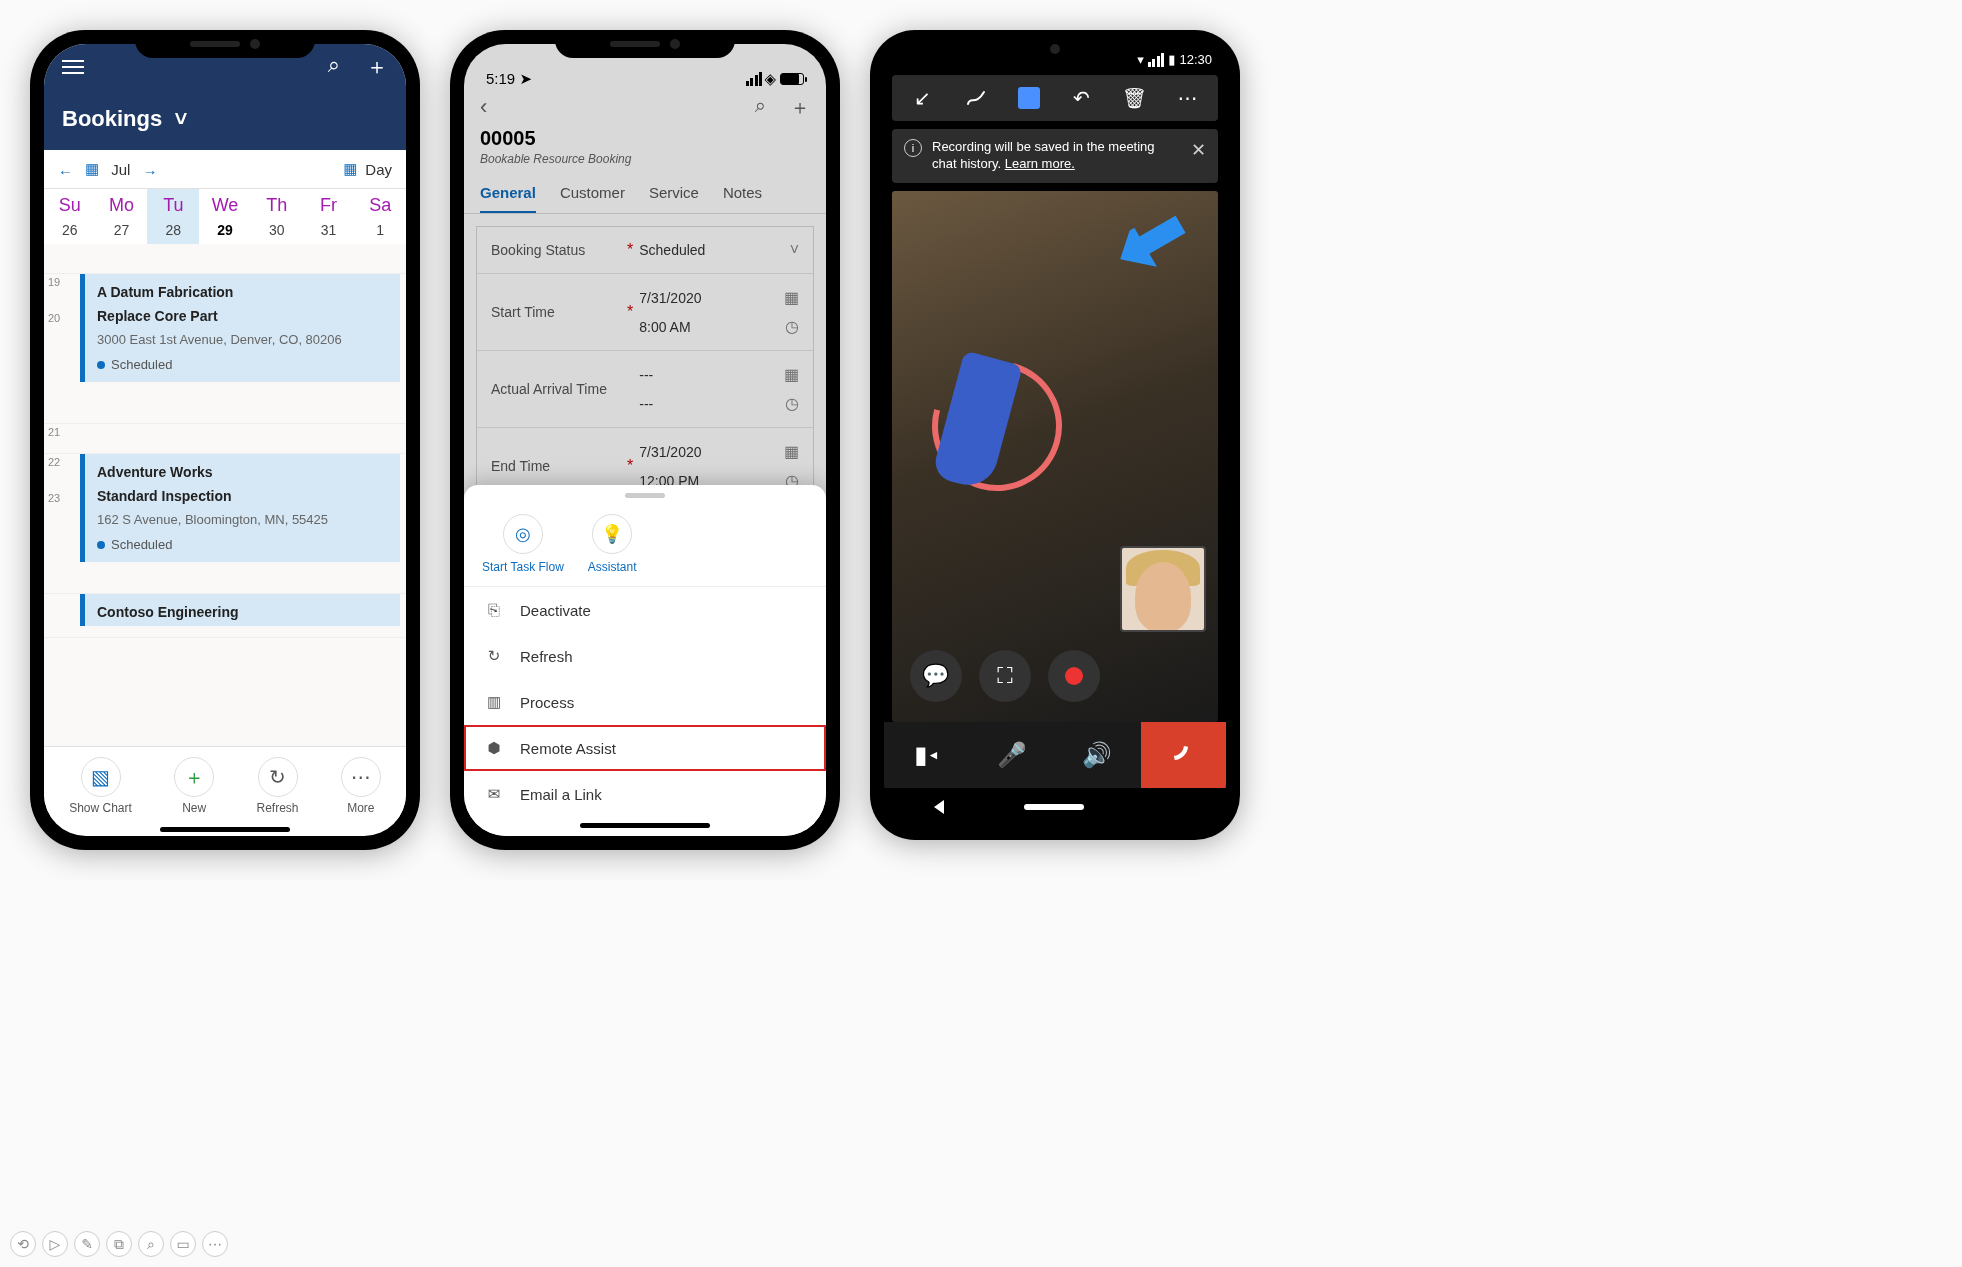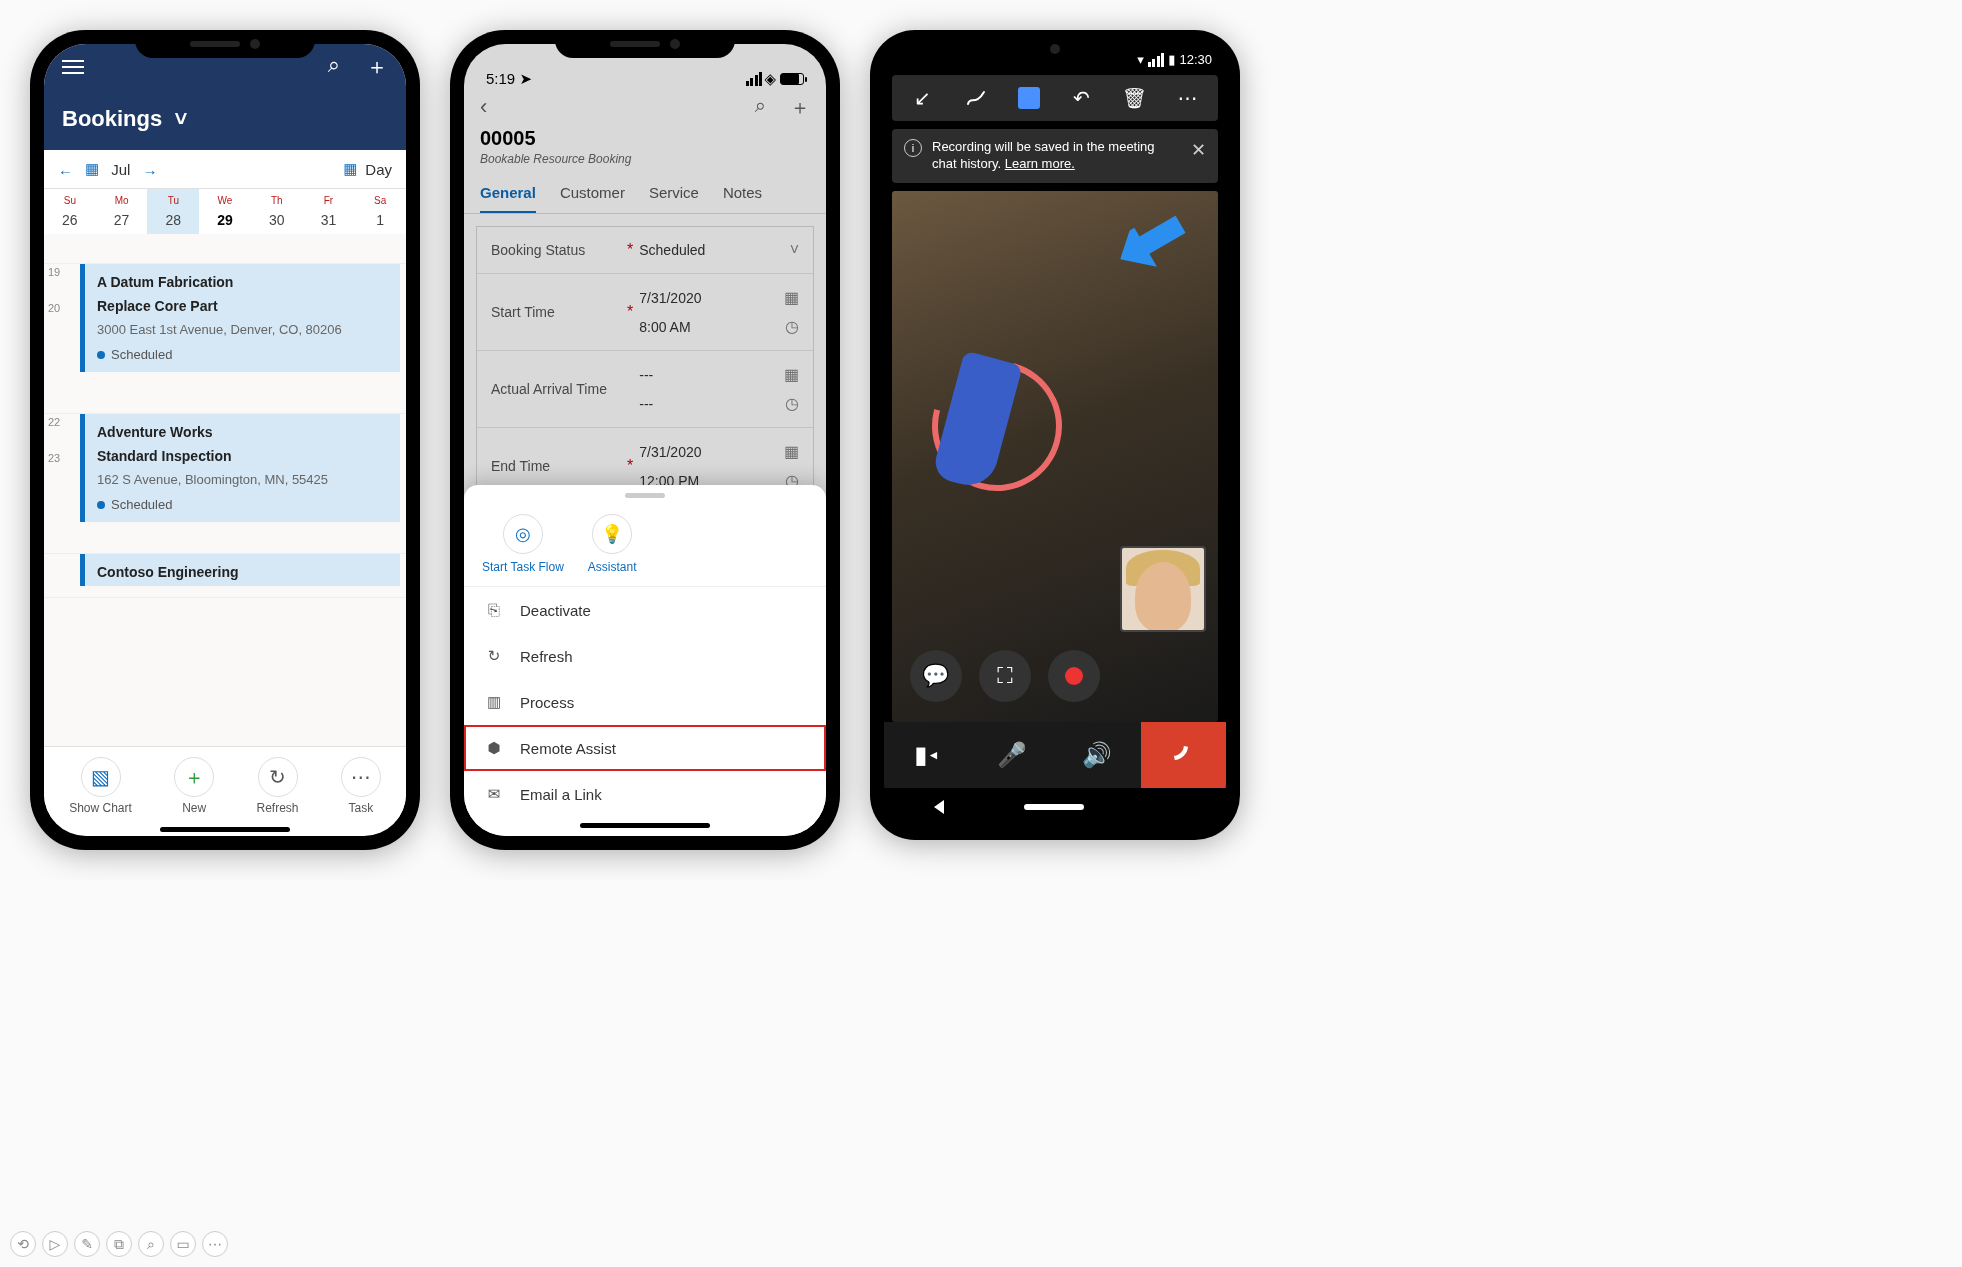--- a/index.html
+++ b/index.html
@@ -19,21 +19,21 @@
   .p1-header { background:#1f3864; color:#fff; padding:8px 18px 18px; }
   .p1-header-icons { display:flex; justify-content:space-between; align-items:center; margin-bottom:24px;}
   .p1-hamburger{ display:flex; flex-direction:column; gap:4px;}
   .p1-hamburger span{width:22px; height:2px; background:#fff;}
   .p1-header-right{ display:flex; gap:26px; font-size:22px;}
   .p1-title{ font-size:22px; font-weight:600;}
   .p1-navbar{ display:flex; align-items:center; justify-content:space-between; padding:10px 14px; border-bottom:1px solid #e1e1e1; background:#fff; font-size:15px; color:#333;}
   .p1-navbar-left{display:flex; align-items:center; gap:12px;}
   .p1-daygrid{ display:flex; text-align:center; background:#fff;}
   .p1-daycol{ flex:1; padding:6px 0;}
-  .p1-daycol .dh{ font-size:10px; color:#b91c1c;}
+  .p1-daycol .dh{ font-size:18px; color:#a21caf;}
   .p1-daycol .dn{ font-size:14px; color:#444; margin-top:6px;}
   .p1-daycol.selected{ background:#d9eaf7;}
   .p1-daycol.bold .dn{ font-weight:700; color:#000;}
   .p1-timeline{ flex:1; background:#faf9f8; overflow:hidden; position:relative;}
   .p1-hourrow{ display:flex; border-bottom:1px solid #eee; min-height:54px;}
   .p1-hourlabel{ width:36px; font-size:11px; color:#888; padding:2px 4px;}
   .p1-eventcol{ flex:1; position:relative;}
   .p1-event{ background:#d6e8f5; border-left:5px solid #0d6dbf; margin:0 6px 0 0; padding:10px 12px; }
   .p1-event .etitle{font-weight:700; font-size:14px; color:#222;}
   .p1-event .esub{font-weight:700; font-size:14px; color:#222; margin-top:8px;}
@@ -187,20 +187,24 @@
             <div class="p1-hourlabel"><span>19</span><br><br><br><span>20</span></div>
         <div class="p1-eventcol">
           <div class="p1-event">
             <div class="etitle">A Datum Fabrication</div>
             <div class="esub">Replace Core Part</div>
             <div class="eaddr">3000 East 1st Avenue, Denver, CO, 80206</div>
             <div class="estatus">Scheduled</div>
           </div>
         </div>
       </div>
+      <div class="p1-hourrow" style="min-height:30px">
+            <div class="p1-hourlabel">21</div>
+            <div class="p1-eventcol"></div>
+          </div>
       <div class="p1-hourrow" style="min-height:140px">
             <div class="p1-hourlabel"><span>22</span><br><br><br><span>23</span></div>
         <div class="p1-eventcol">
           <div class="p1-event">
             <div class="etitle">Adventure Works</div>
             <div class="esub">Standard Inspection</div>
             <div class="eaddr">162 S Avenue, Bloomington, MN, 55425</div>
             <div class="estatus">Scheduled</div>
           </div>
         </div>
@@ -222,21 +226,21 @@
       <div class="p1-bbtn">
             <div class="circle" style="color:#2a9d3e">＋</div>
             <span>New</span>
           </div>
       <div class="p1-bbtn">
             <div class="circle">↻</div>
             <span>Refresh</span>
           </div>
       <div class="p1-bbtn">
             <div class="circle">⋯</div>
-            <span>Task</span>
+            <span>More</span>
           </div>
     </div>
     <div class="home-indicator"></div>
   </div>
 </div>
 
 <div class="phone-frame ios">
   <div class="notch">
         <span class="notch-speaker"></span>
         <span class="notch-cam"></span>

